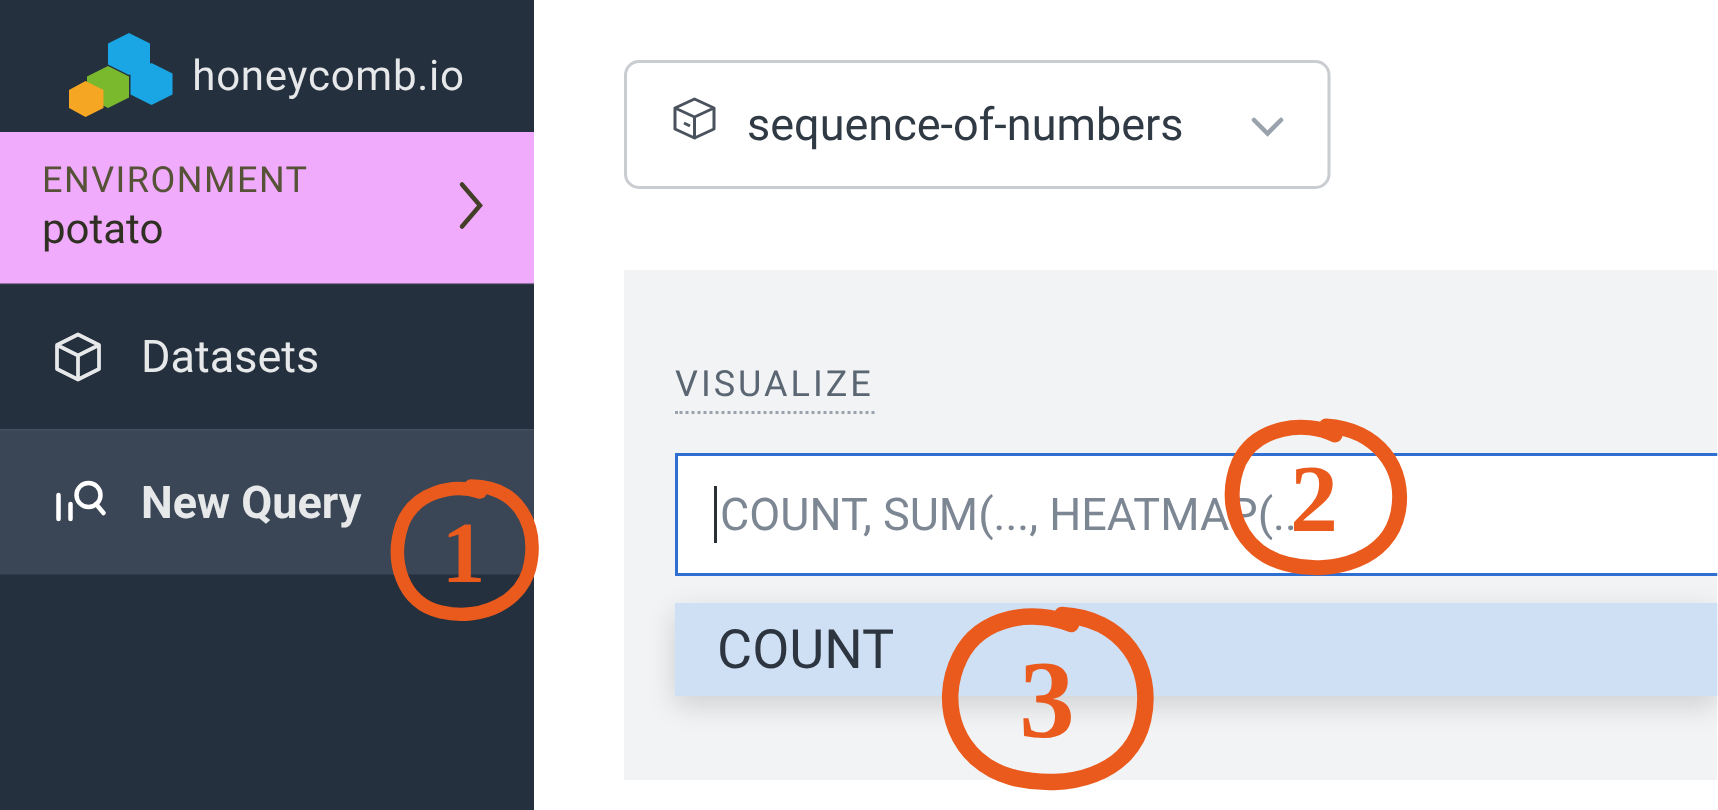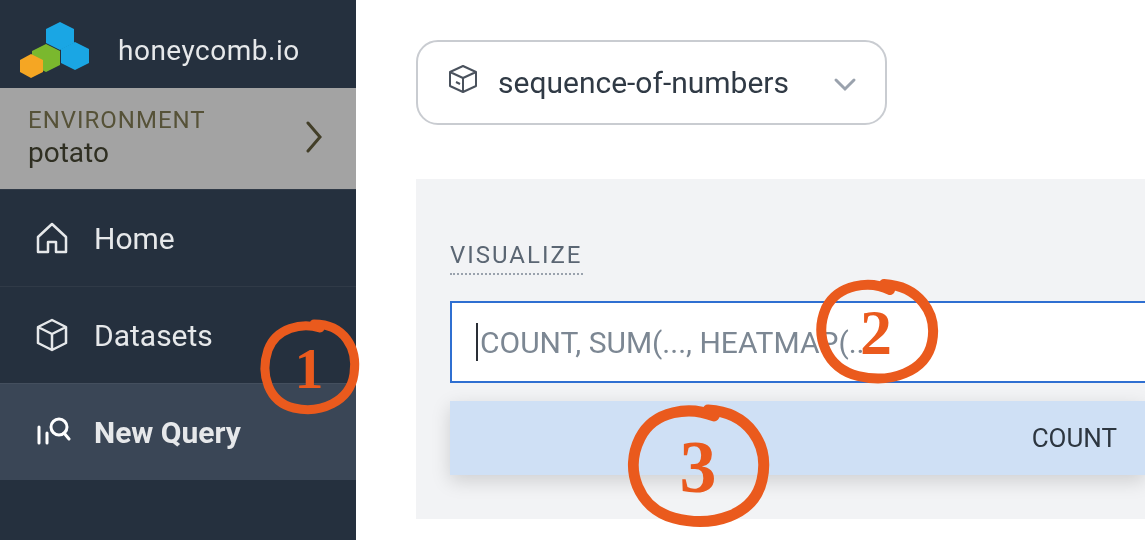--- a/index.html
+++ b/index.html
@@ -1,43 +1,43 @@
 <!DOCTYPE html>
 <html><head>
 <meta charset="utf-8">
 <style>
   * { box-sizing: border-box; margin: 0; padding: 0; }
   html, body { width: 1145px; height: 540px; overflow: hidden; font-family: -apple-system, BlinkMacSystemFont, "Segoe UI", Roboto, sans-serif; }
   body { display: flex; background: #fff; }
 
   
   .sidebar { width: 356px; height: 100%; background: #25303e; color: #fff; display: flex; flex-direction: column; }
-  .logo-row { display: flex; align-items: center; padding: 22px 20px 10px 20px; gap: 26px; }
+  .logo-row { display: flex; align-items: center; padding: 22px 20px 10px 20px; gap: 10px; justify-content: center; }
   .logo-hex { width: 72px; height: 56px; position: relative; }
   .logo-text { font-size: 28px; color: #e6e8ea; letter-spacing: 0.5px; font-weight: 400; }
-  .env-block { background: #a3a3a3; color: #3a3a2a; padding: 18px 8px 20px 28px; display: flex; align-items: flex-start; position: relative; }
+  .env-block { background: #f0abfc; color: #3a3a2a; padding: 18px 8px 20px 28px; display: flex; align-items: flex-start; position: relative; }
   .env-label { font-size: 24px; letter-spacing: 1px; color: #565238; display: block; }
   .env-name  { font-size: 28px; color: #2f2f22; margin-top: 2px; }
   .env-chevron { position: absolute; right: 32px; top: 50%; transform: translateY(-50%); color: #423e28; }
 
   .nav { display: flex; flex-direction: column; }
   .nav-item {
     display: flex; align-items: center; gap: 22px;
     padding: 28px 32px; font-size: 30px; color: #e6e8ea;
     border-top: 1px solid rgba(255,255,255,0.05);
     cursor: pointer;
   }
   .nav-item.active { background: #3a4656; font-weight: 700; }
   .nav-icon { width: 40px; height: 40px; flex: 0 0 40px; display: flex; align-items: center; justify-content: center; }
 
   
   .main { flex: 1; position: relative; padding: 40px 0 0 60px; }
   .dataset-picker {
     display: inline-flex; align-items: center; gap: 18px;
-    border: 2px solid #c9ccd1; border-radius: 22px;
+    border: 2px solid #c9ccd1; border-radius: 10px;
     padding: 20px 28px; font-size: 30px; color: #303a45;
   }
   .dataset-picker .chev { margin-left: 26px; color: #9aa2ad; }
 
   .query-panel {
     margin-top: 54px; background: #f2f3f5; padding: 34px 0 0 34px;
     height: 340px; position: relative;
   }
   .section-label {
     font-size: 24px; letter-spacing: 2px; color: #5b6673;
@@ -50,21 +50,21 @@
     width: 100%;
   }
   .visualize-input .cursor {
     width: 2px; height: 38px; background: #2a2f36; margin-right: 2px;
   }
   .dropdown {
     margin-top: 18px; background: #fff; box-shadow: 0 6px 18px rgba(0,0,0,0.15);
     width: 100%;
   }
   .dropdown-item {
-    padding: 22px 28px; font-size: 26px; color: #2d3640; text-align: right;
+    padding: 10px 28px; font-size: 36px; color: #2d3640;
   }
   .dropdown-item.highlight { background: #cfe0f5; }
 
   
   .annot {
     position: absolute; pointer-events: none;
     display: flex; align-items: center; justify-content: center;
     font-family: "Comic Sans MS", "Marker Felt", cursive;
     color: #ea5a1d; font-weight: 700;
   }
@@ -98,28 +98,20 @@
       <div class="env-name">potato</div>
     </div>
     <span class="env-chevron">
       <svg width="20" height="32" viewBox="0 0 20 32">
           <path d="M4 2 L16 16 L4 30" stroke="#423e28" stroke-width="3" fill="none" stroke-linecap="round"></path>
         </svg>
     </span>
   </div>
 
   <div class="nav">
-    <div class="nav-item">
-      <span class="nav-icon">
-        <svg width="38" height="38" viewBox="0 0 38 38">
-            <path d="M5 18 L19 5 L33 18 V33 H23 V23 H15 V33 H5 Z" fill="none" stroke="#e6e8ea" stroke-width="2.5" stroke-linejoin="round"></path>
-          </svg>
-      </span>
-      <span>Home</span>
-    </div>
 
     <div class="nav-item">
       <span class="nav-icon">
         <svg width="38" height="38" viewBox="0 0 38 38">
           <path d="M19 4 L33 11 L19 18 L5 11 Z M5 11 V27 L19 34 V18 M33 11 V27 L19 34" fill="none" stroke="#e6e8ea" stroke-width="2.5" stroke-linejoin="round"></path>
         </svg>
       </span>
       <span>Datasets</span>
     </div>
 

